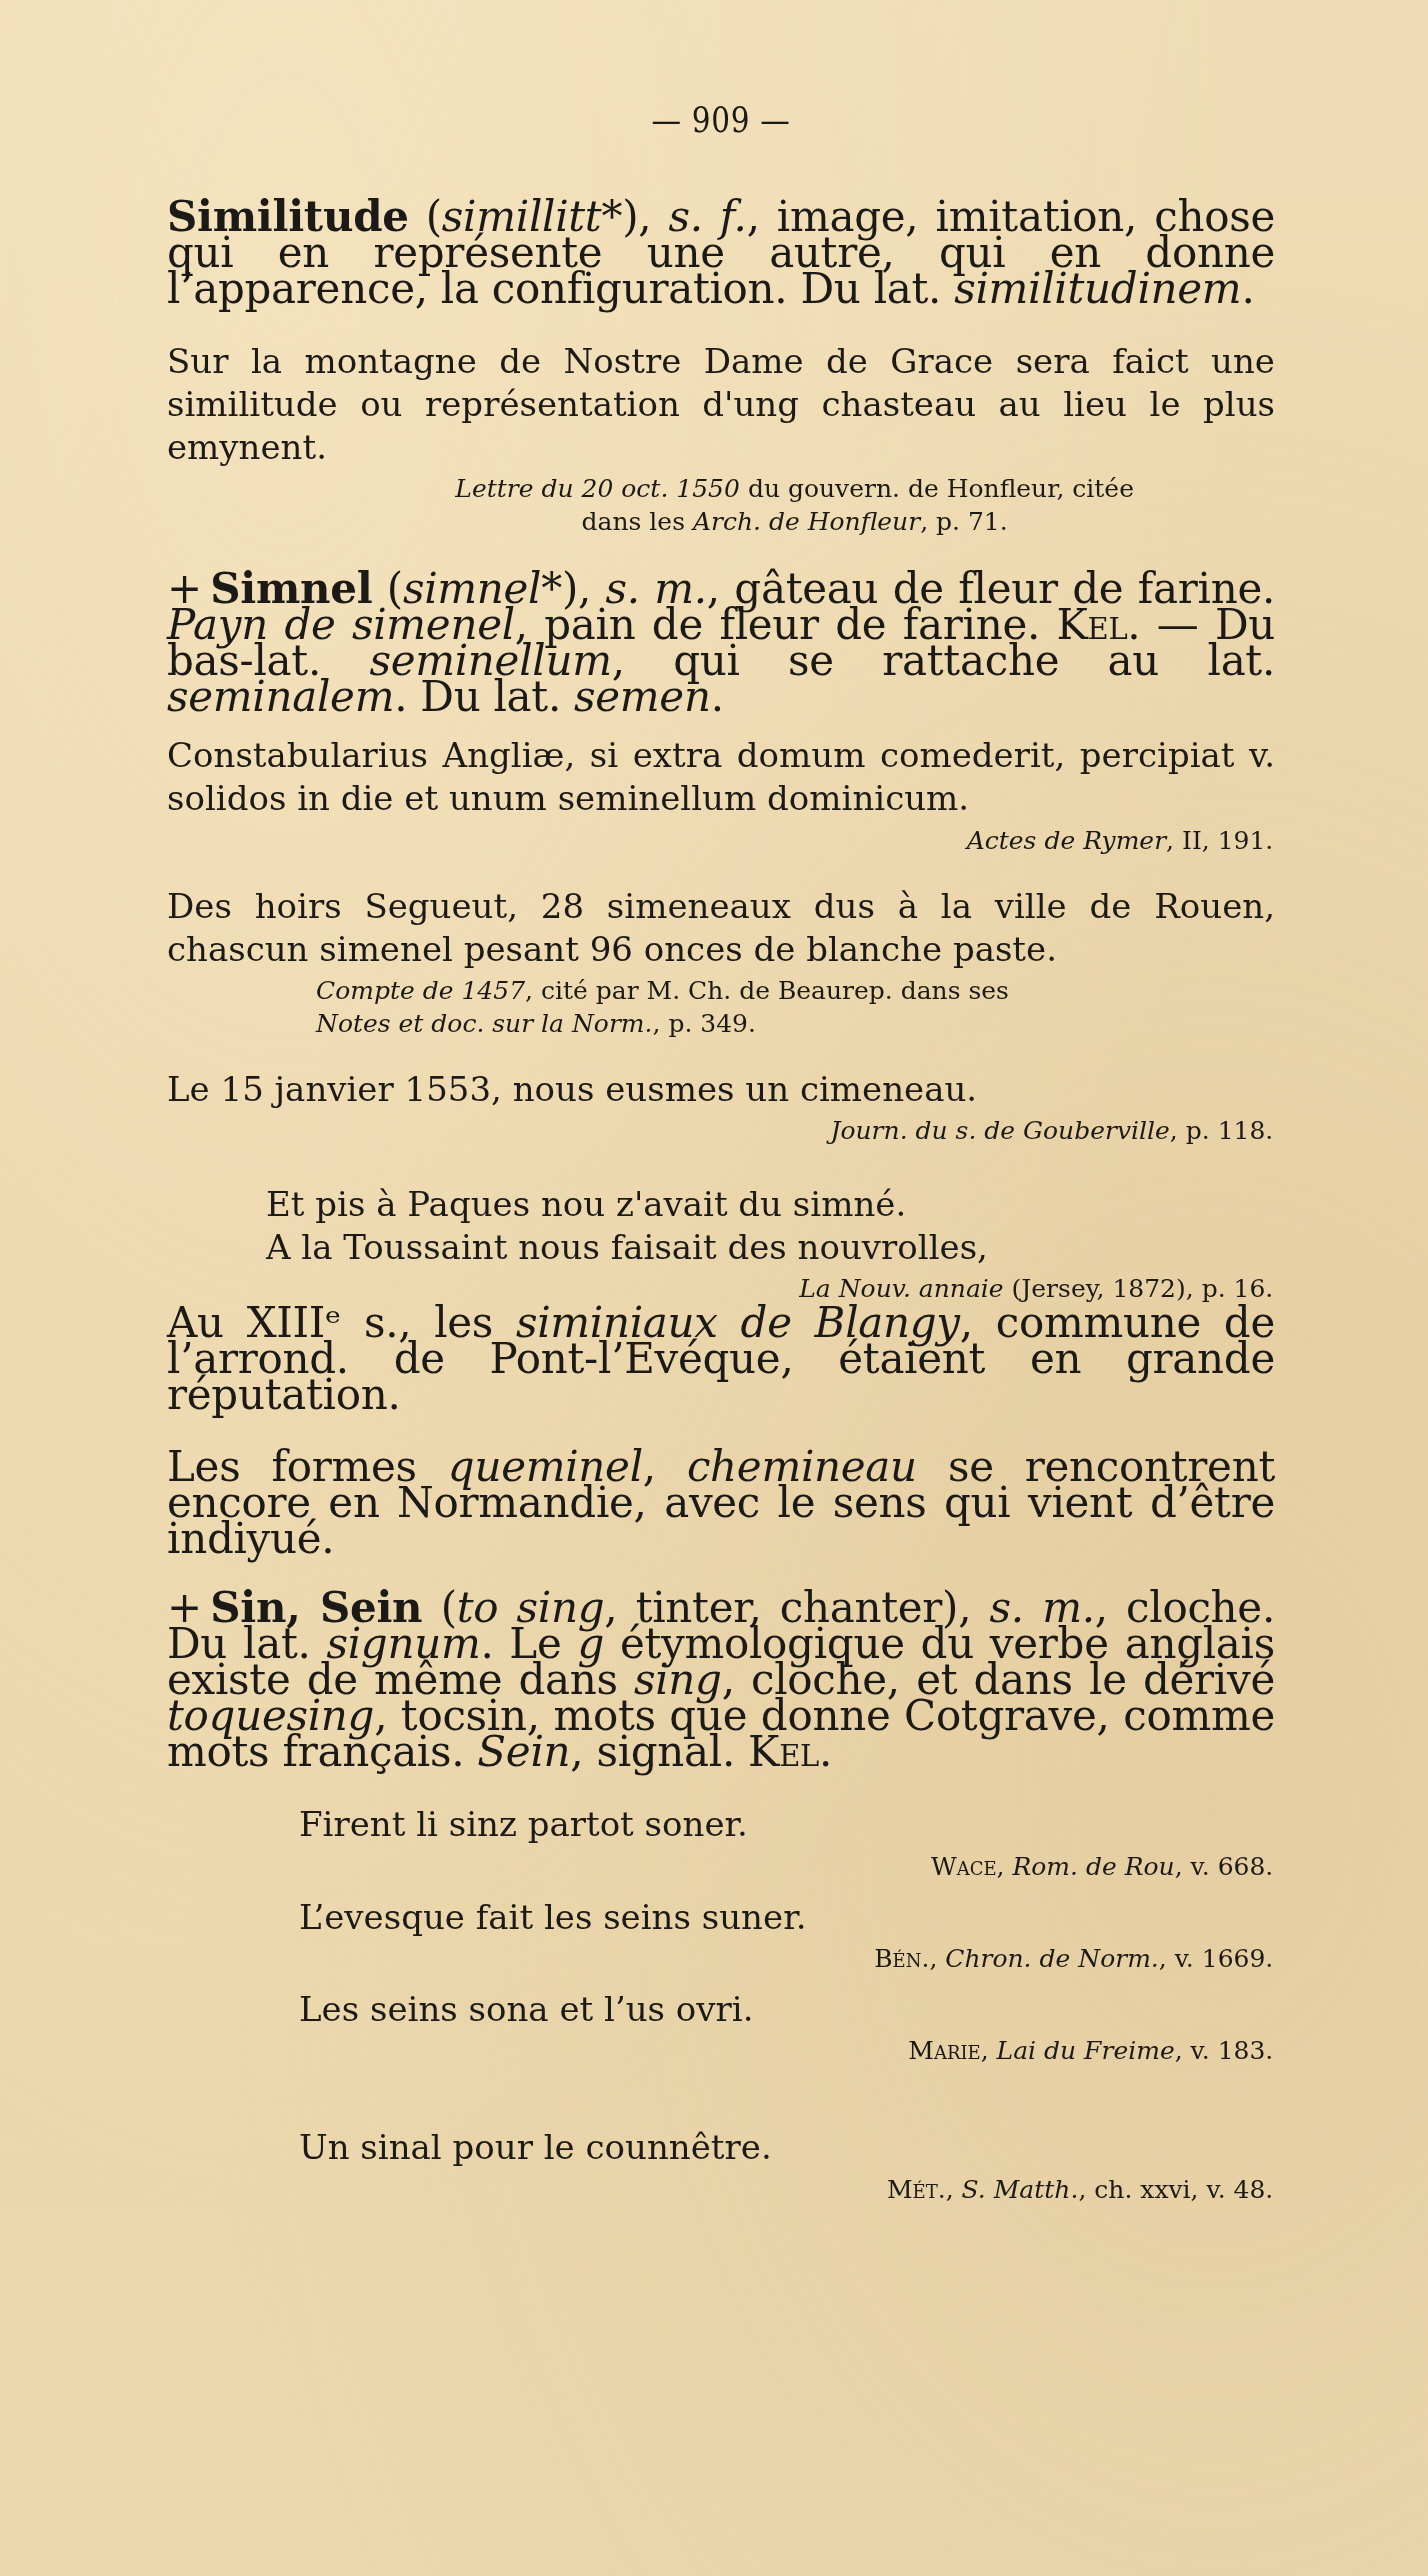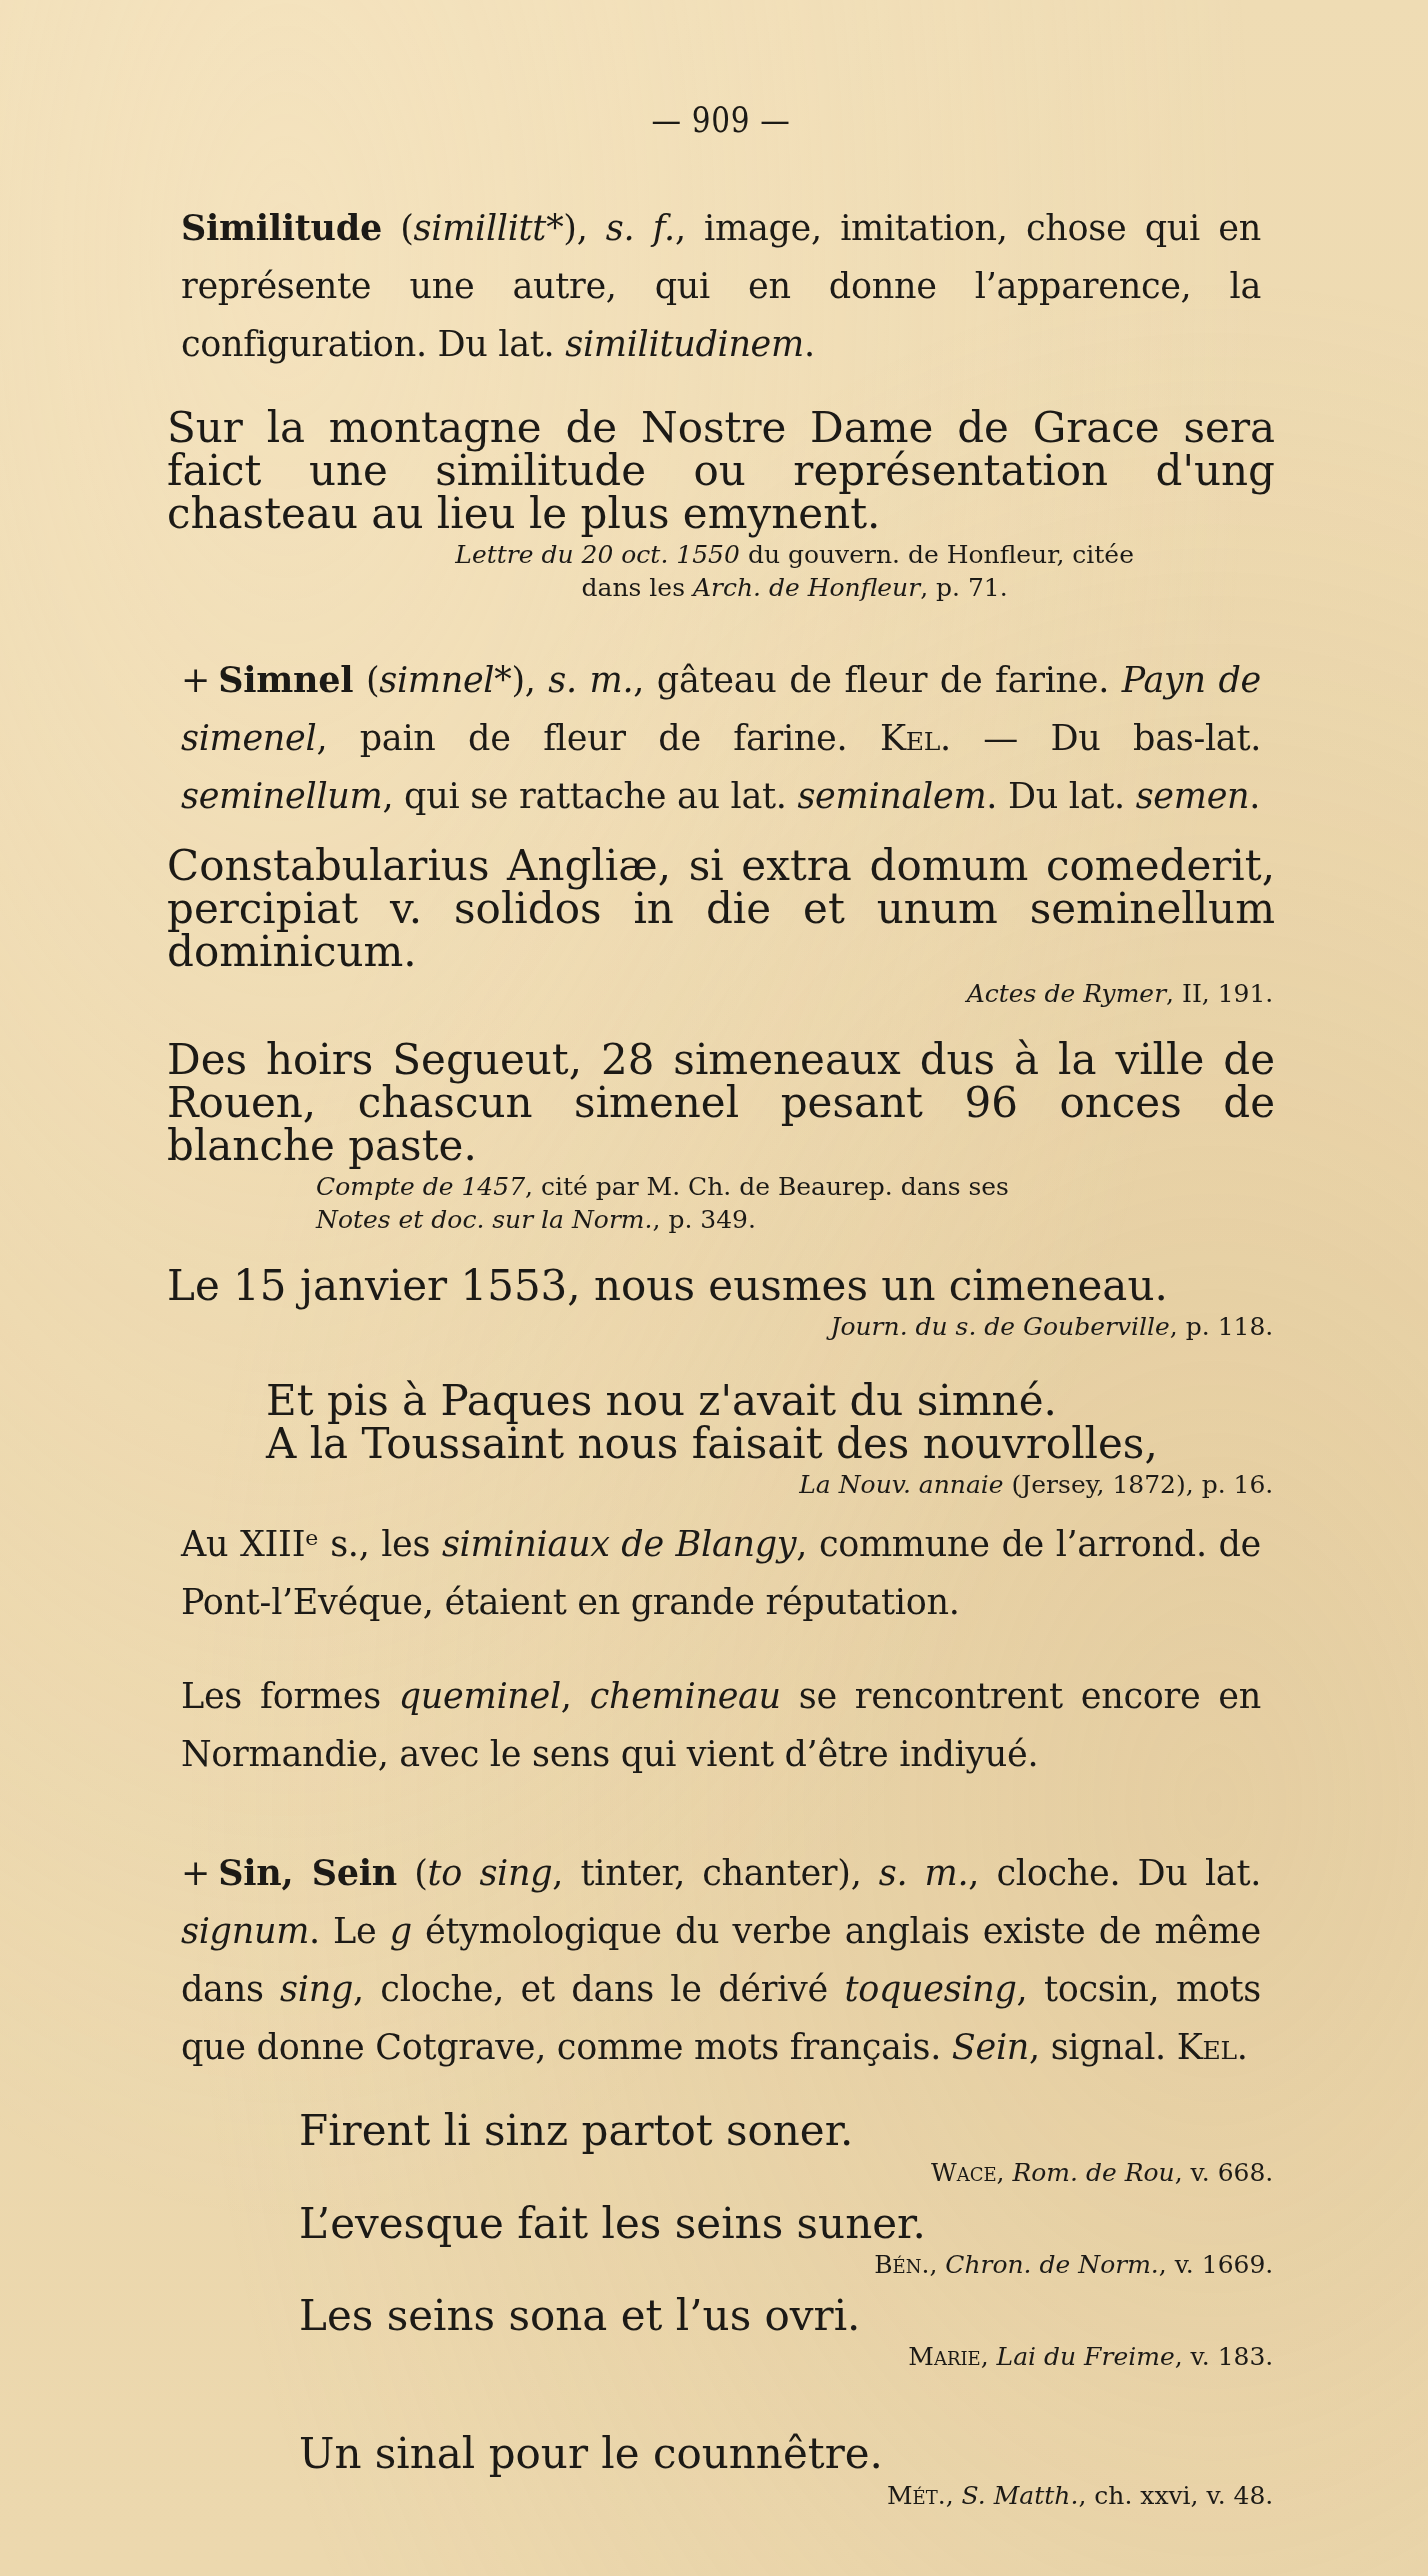--- a/index.html
+++ b/index.html
@@ -24,33 +24,33 @@
     }
     .folio {
       text-align: center;
       font-size: 36px;
       letter-spacing: 0.8px;
       margin: 0 0 59px 0;
       font-family: "DejaVu Serif", serif;
       transform: scaleX(0.82);
     }
     .p {
-      font-size: 35px;
-      line-height: 58px;
+      font-size: 42px;
+      line-height: 36px;
       text-align: justify;
       text-indent: 0;
-      margin: 14px;
+      margin: 0;
       transform-origin: left top;
       letter-spacing: -0.3px;
     }
     .bold { font-weight: bold; }
     .it { font-style: italic; }
     .sc { font-variant: small-caps; }
     .quote {
-      font-size: 42px;
+      font-size: 34px;
       line-height: 43px;
       margin: 28px 0 0 0;
       text-align: justify;
     }
     .quote.verse { margin-left: 132px; text-align: left; margin-top: 13px; }
     .quote.verse2 { margin-left: 99px; text-align: left; }
     .src {
       font-size: 25px;
       line-height: 33px;
       text-align: right;

